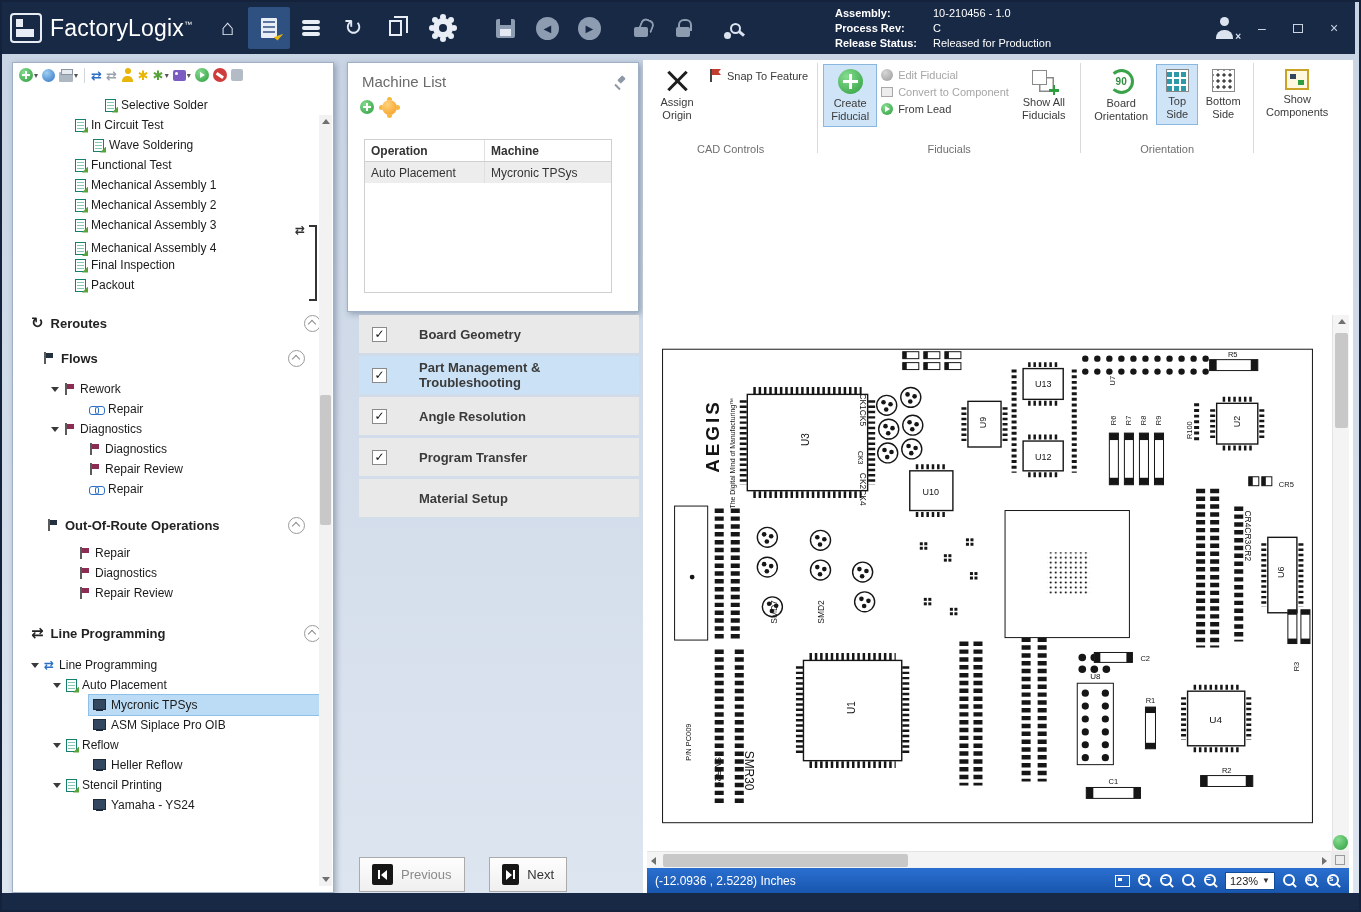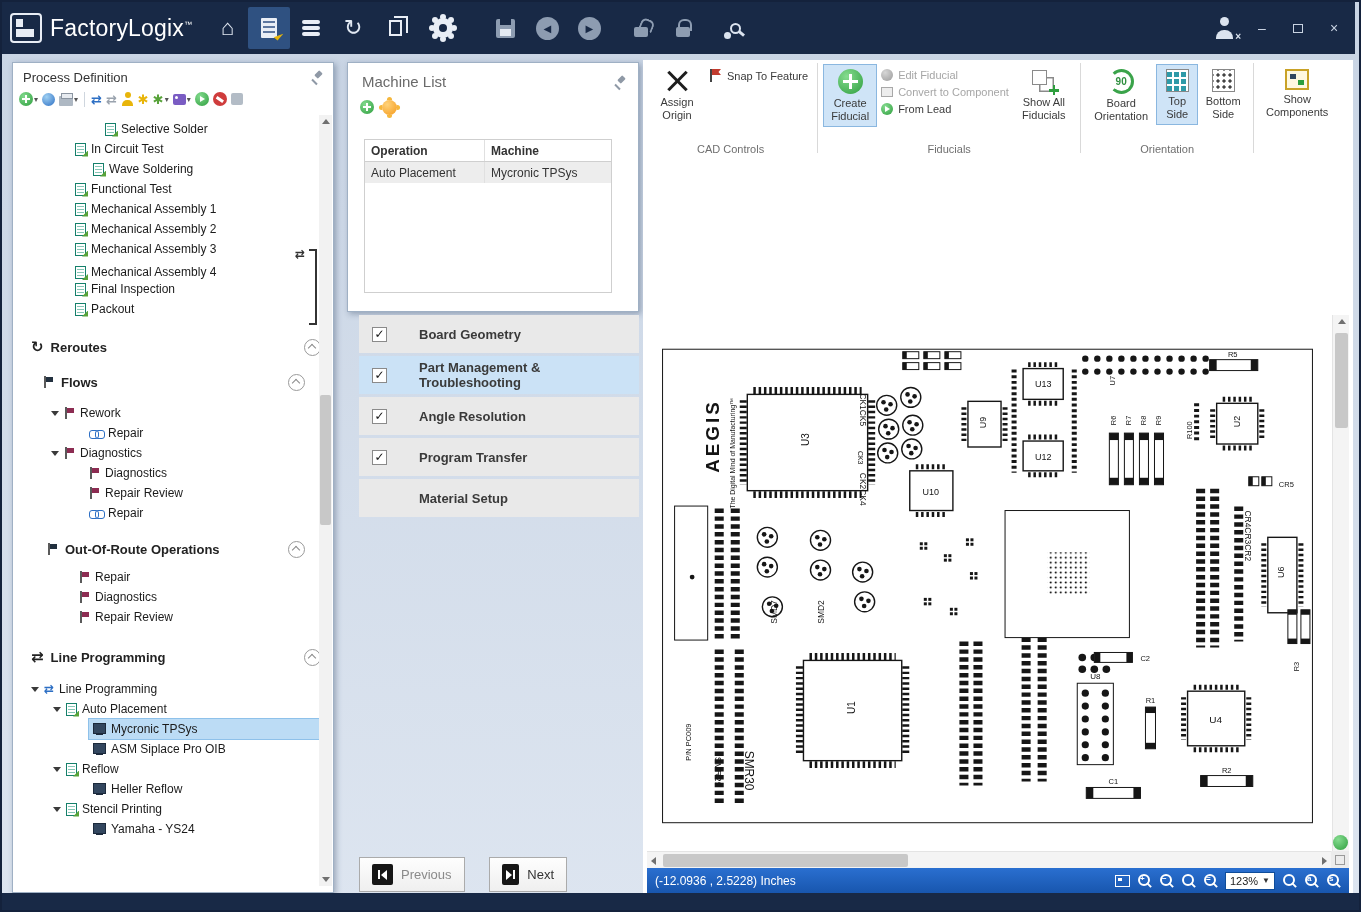--- a/index.html
+++ b/index.html
@@ -228,36 +228,40 @@
       </div>
     <div class="tb-ico">
         <span class="i-lockbody"></span>
       </div>
     <div class="tb-ico" style="margin-left:10px;">
         <span class="i-search">
           <span class="mini-gear"></span>
         </span>
       </div>
 
+    <div class="asm-info">
+      <b>Assembly:</b>
+        <span>10-210456 - 1.0</span>
+      <b>Process Rev:</b>
+        <span>C</span>
+      <b>Release Status:</b>
+        <span>Released for Production</span>
+    </div>
 
     <div class="win-right">
       <span class="i-user">
           <span class="ux">×</span>
         </span>
       <span class="winbtn">–</span>
       <span class="winbtn"><span class="maxbox"></span></span>
       <span class="winbtn">×</span>
     </div>
   </div>
 
   <div class="panel lp">
-    <div class="lp-header">
-      <span>Process Definition</span>
-      <span class="pin-icon"></span>
-    </div>
     <div class="lp-toolbar">
       <span class="ti">
           <span class="i-addc"></span>
           <span class="caret">▾</span>
         </span>
       <span class="ti">
           <span class="i-globe"></span>
         </span>
       <span class="ti">
           <span class="i-print"></span>

